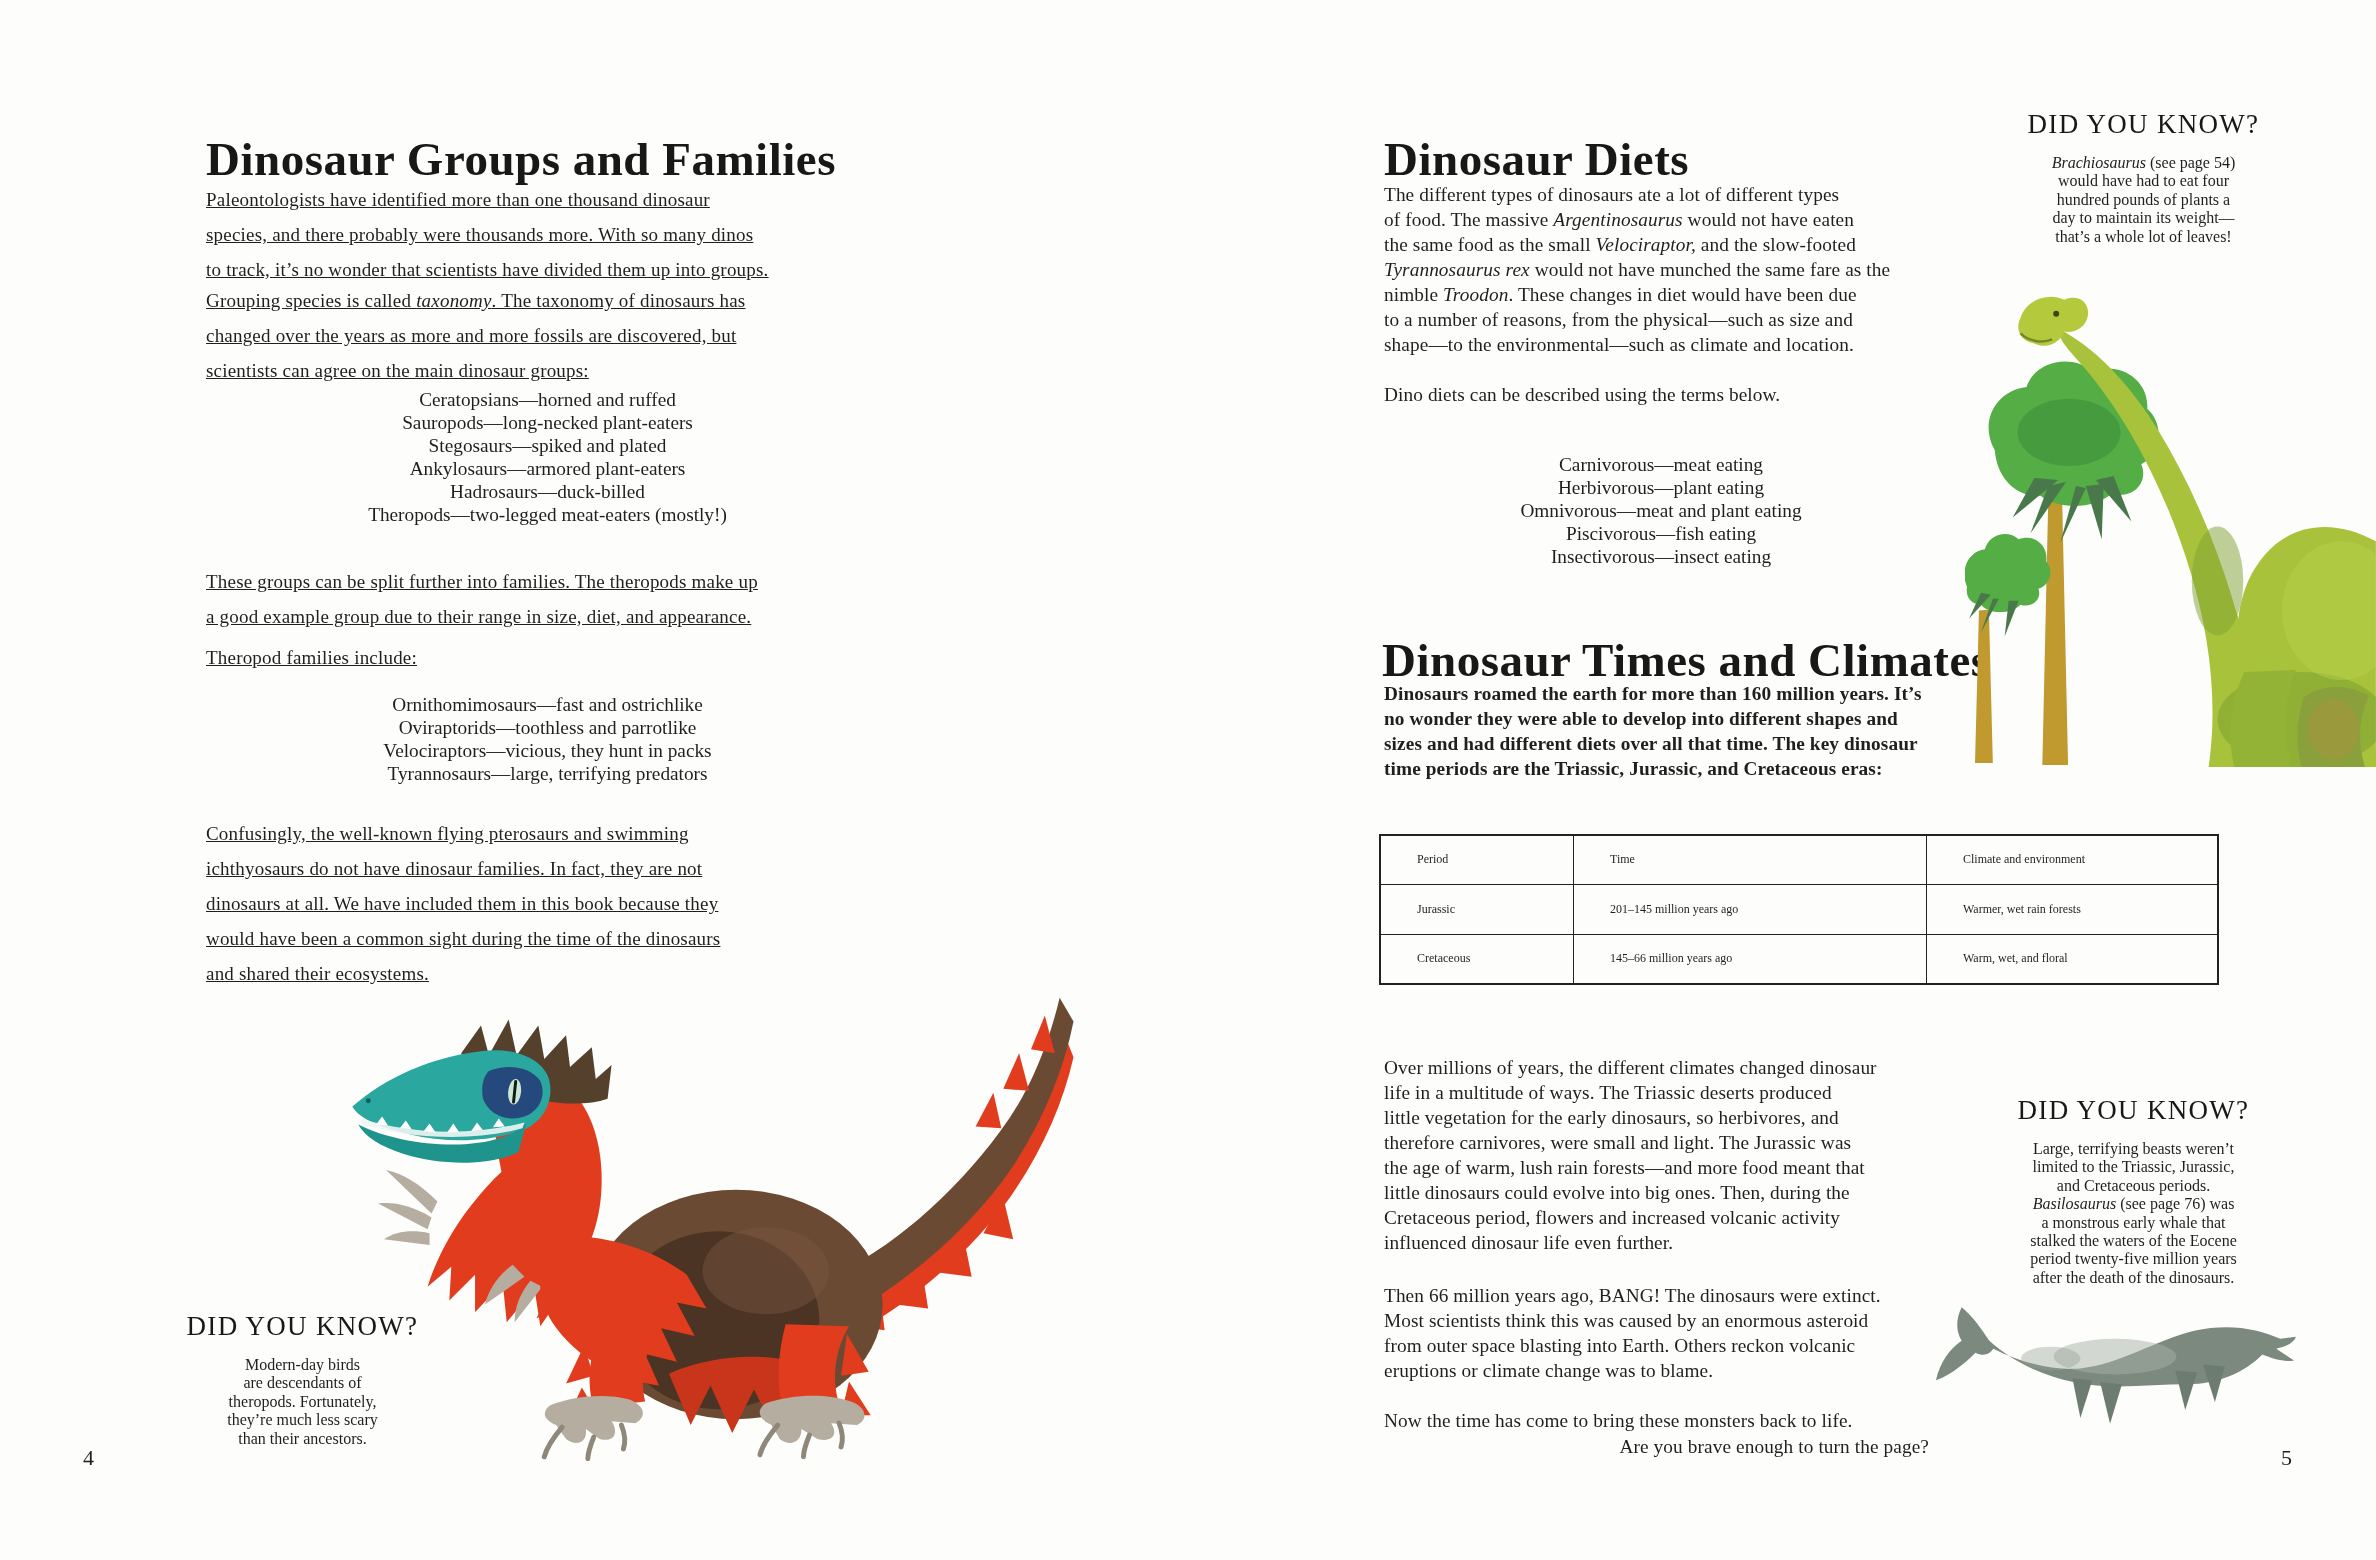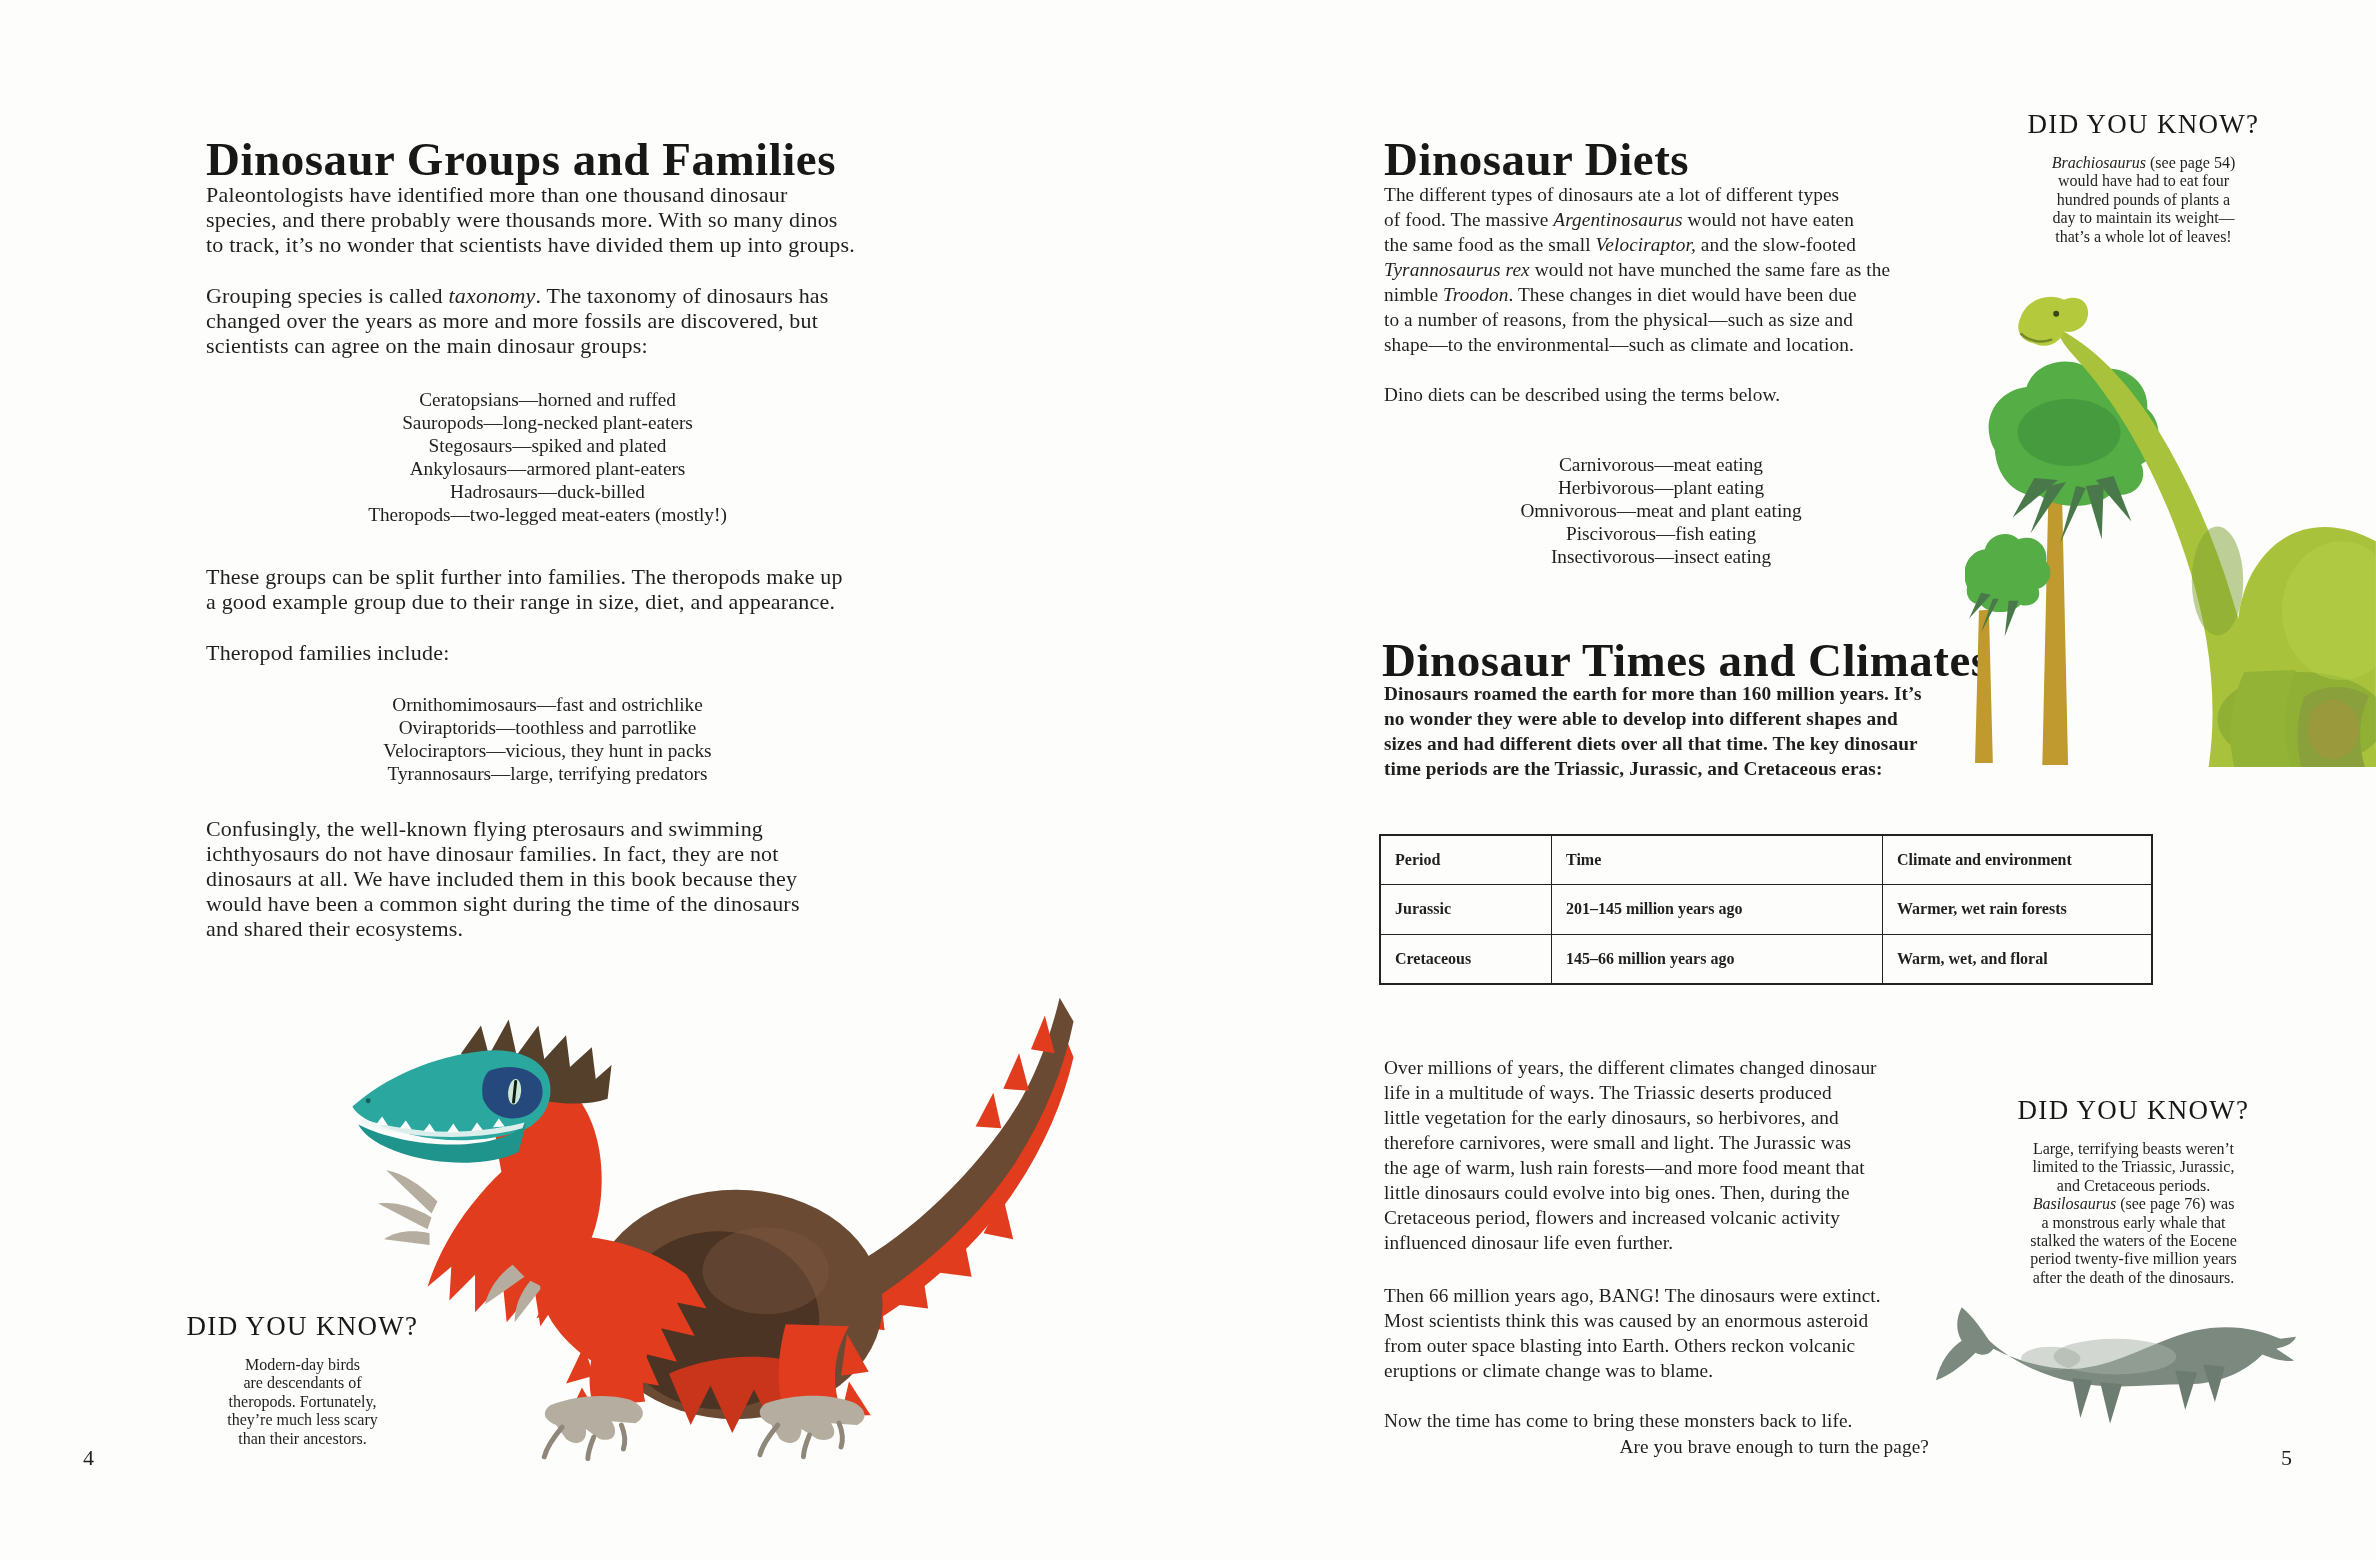--- a/index.html
+++ b/index.html
@@ -6,30 +6,30 @@
   html,body{margin:0;padding:0;background:#e8e8e8;}
   #spread{
     position:relative;width:2376px;height:1560px;background:#fdfdfc;
     overflow:hidden;font-family:"Liberation Serif","DejaVu Serif",serif;color:#1f1f1e;
   }
   .page{position:absolute;top:0;width:1188px;height:1560px;overflow:hidden;}
   #page-left{left:0;}
   #page-right{left:1188px;}
   .abs{position:absolute;}
   .h1{font-size:47px;line-height:1;letter-spacing:0.5px;color:#181817;white-space:nowrap;}
-  .body-l{font-size:22px;line-height:25px;letter-spacing:0.2px;white-space:pre-line;}
+  .body-l{font-size:19px;line-height:35px;letter-spacing:0.2px;white-space:pre-line;text-decoration:underline;}
   .body-r{font-size:19.3px;line-height:25px;letter-spacing:0.1px;white-space:pre-line;}
   .clist{font-size:19.3px;line-height:23px;text-align:center;}
   .clist div{white-space:nowrap;}
   .dyk-h{font-size:27px;letter-spacing:1.3px;text-align:center;white-space:nowrap;color:#181817;}
   .dyk-t{font-size:16px;line-height:18.4px;text-align:center;white-space:pre-line;margin-top:14px;}
   .pagenum{font-size:22px;}
   .right-line{text-align:right;}
   table.climate{border-collapse:collapse;table-layout:fixed;width:724px;}
-  table.climate td{border:1.6px solid #222220;font-size:16px;vertical-align:middle;padding-left:14px;font-weight:bold;}
+  table.climate td{border:1.6px solid #222220;font-size:12px;vertical-align:middle;padding-left:36px;}
   table.climate{border:2.5px solid #222220;}
   table.climate tr{height:50px;}
   table.climate tr.hdr{height:49px;}
   td.c0{width:155px;padding-left:24px;}
   td.c1{width:315px;}
   td.c2{width:253px;}
   svg{display:block;}
 </style>
 </head>
 <body>

